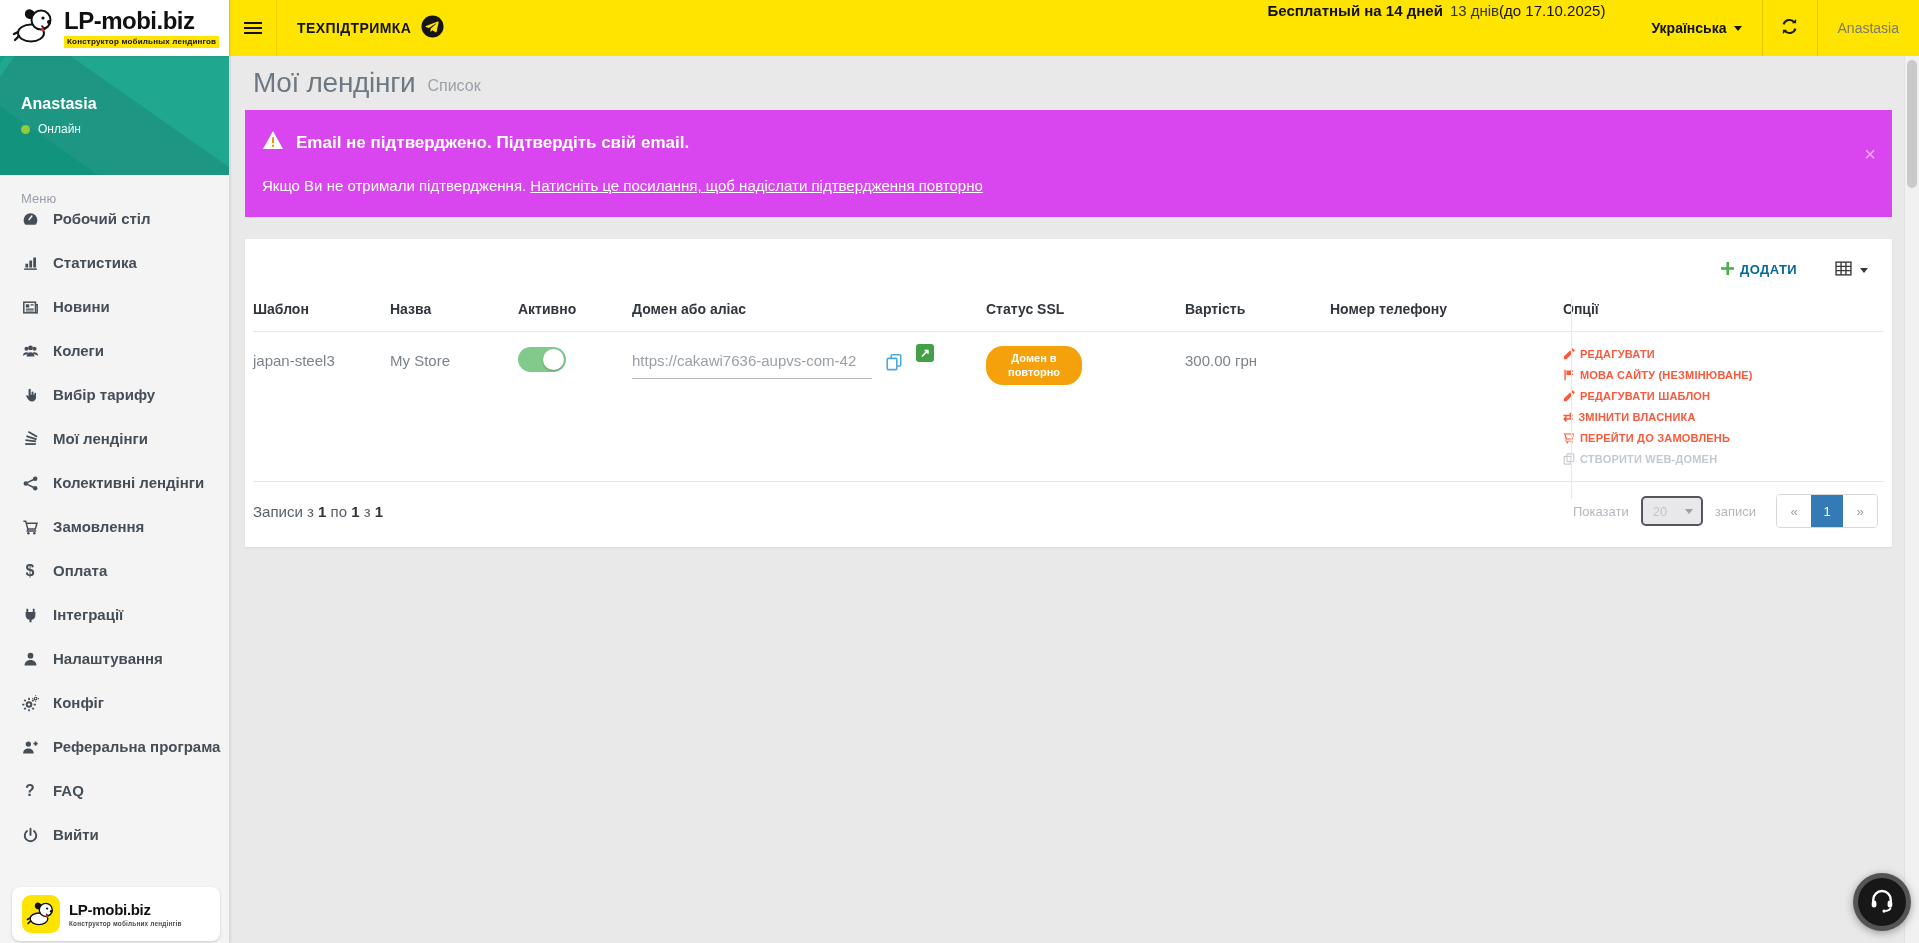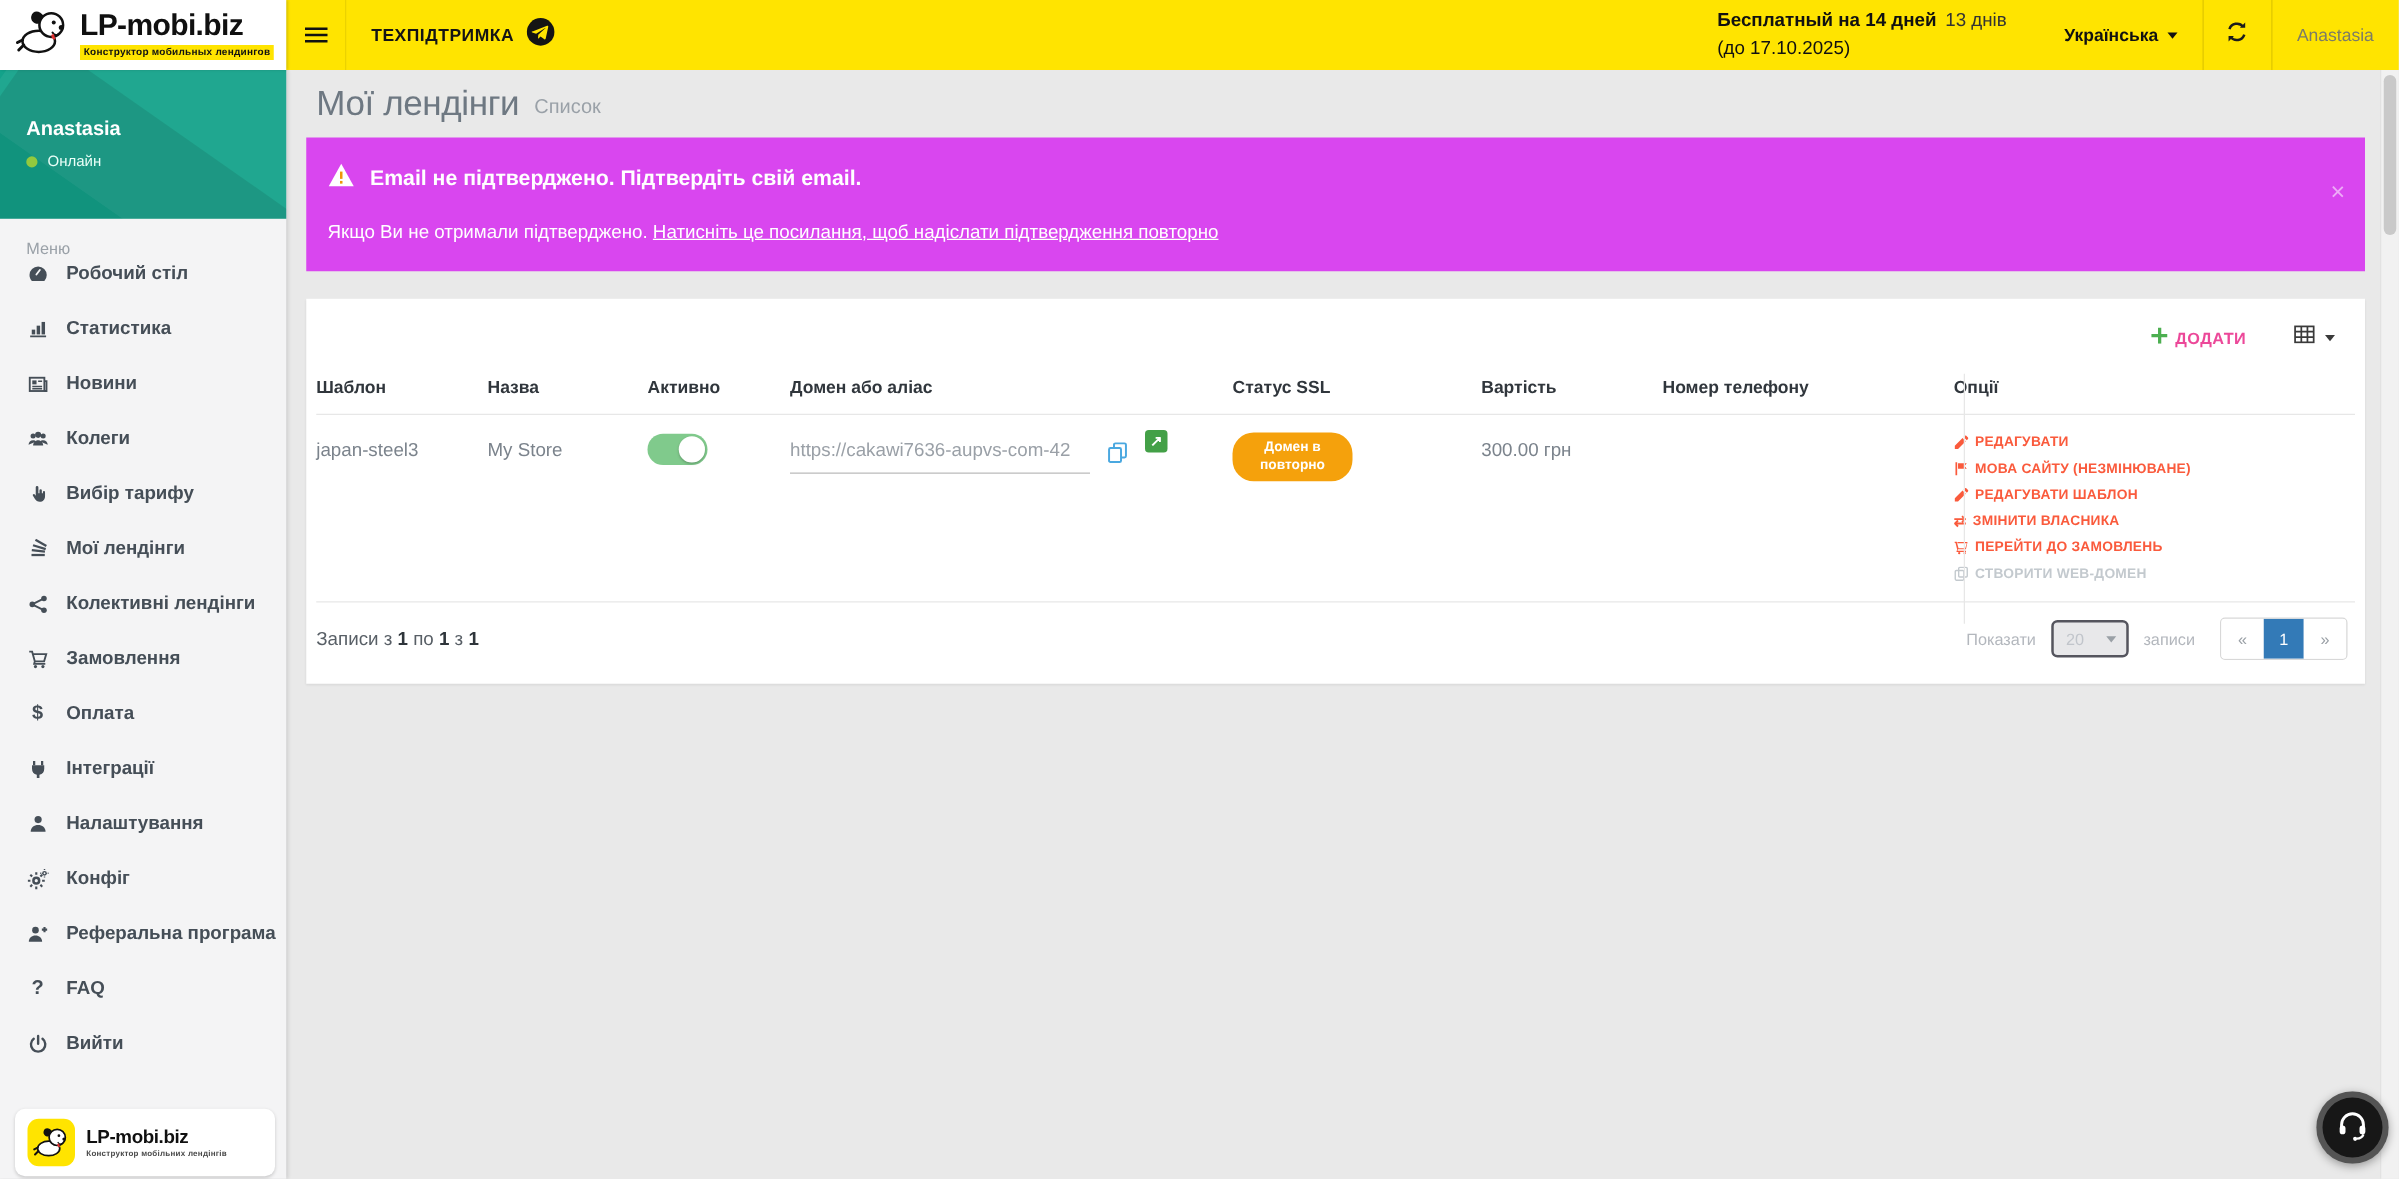--- a/index.html
+++ b/index.html
@@ -8,21 +8,21 @@
   .topbar{position:absolute;left:0;top:0;width:100%;height:56px;background:#ffe400;display:flex;align-items:stretch;z-index:30}
   .logo-block{width:229px;background:#fff;display:flex;align-items:center;gap:8px;padding-left:12px;box-shadow:1px 0 2px rgba(0,0,0,.15)}
   .logo-txt{display:flex;flex-direction:column;line-height:1}
   .logo-title{font-size:24px;font-weight:800;color:#101010;letter-spacing:-.5px}
   .logo-sub{margin-top:3px;background:#ffe400;color:#111;font-size:8px;font-weight:700;padding:2px 3px;letter-spacing:.2px}
   .hamburger{width:48px;display:flex;flex-direction:column;justify-content:center;align-items:center;gap:3px;cursor:pointer;border-right:1px solid rgba(0,0,0,.08)}
   .hamburger i{display:block;width:18px;height:2px;background:#111}
   .support{display:flex;align-items:center;gap:10px;padding:0 16px 0 20px;cursor:pointer}
   .support-label{font-size:14px;font-weight:700;color:#141414;letter-spacing:.4px}
   .spacer{flex:1}
-  .trial{display:flex;flex-direction:column;justify-content:center;line-height:1.45;color:#111;font-size:15px;padding-right:26px}
+  .trial{display:flex;flex-direction:row;line-height:1.45;color:#111;font-size:15px;padding-right:26px}
   .trial b{font-weight:700}
   .trial .days{font-weight:400;color:#333;margin-left:7px}
   .lang{display:flex;align-items:center;gap:7px;font-size:14px;font-weight:700;color:#111;padding:0 20px;cursor:pointer}
   .vdiv{width:1px;background:rgba(0,0,0,.13)}
   .refresh{width:54px;display:flex;align-items:center;justify-content:center;cursor:pointer}
   .tb-user{display:flex;align-items:center;padding:0 20px;font-size:14px;color:#7c7c66;cursor:pointer}
   .caret{width:0;height:0;border-left:4px solid transparent;border-right:4px solid transparent;border-top:5px solid currentColor;display:inline-block}
   
   .sidebar{position:absolute;left:0;top:56px;width:229px;bottom:0;background:#f4f4f5;box-shadow:1px 0 3px rgba(0,0,0,.12);z-index:20}
   .user-panel{position:relative;height:119px;background:#13a28a;overflow:hidden;display:flex;flex-direction:column;justify-content:center;padding-left:21px}
@@ -45,21 +45,21 @@
   .page-head{height:54px;display:flex;align-items:center;gap:12px;padding-left:8px}
   .page-title{font-size:28px;font-weight:300;color:#6e7882;letter-spacing:-.3px}
   .page-sub{font-size:16px;color:#9aa1a8;margin-top:6px}
   .alert{position:relative;background:#d946ef;color:#fff;padding:20px 46px 23px 17px}
   .alert-title{display:flex;align-items:center;gap:12px;font-size:17px;font-weight:700}
   .alert-text{margin-top:22px;font-size:15px}
   .alert-link{color:#fff;text-decoration:underline;cursor:pointer}
   .alert-close{position:absolute;right:16px;top:34px;font-size:20px;line-height:1;color:rgba(255,255,255,.55);cursor:pointer}
   .card{position:relative;background:#fff;margin-top:22px;min-height:308px;padding:0 8px;box-shadow:0 1px 2px rgba(0,0,0,.08)}
   .toolbar{height:52px;display:flex;align-items:center;justify-content:flex-end;gap:38px;padding:10px 16px 0 0}
-  .add-btn{display:flex;align-items:center;gap:6px;color:#ec4899;font-size:13px;font-weight:700;letter-spacing:.4px;cursor:pointer}
+  .add-btn{display:flex;align-items:flex-start;gap:6px;color:#0369a1;font-size:13px;font-weight:700;letter-spacing:.4px;cursor:pointer}
   .grid-btn{display:flex;align-items:center;gap:8px;color:#3a3a3a;cursor:pointer}
   .thead{display:flex;align-items:flex-end;padding:10px 0 14px;border-bottom:1px solid #e7e7e7}
   .th{font-size:14px;font-weight:700;color:#30363c}
   .c1{width:137px}.c2{width:128px}.c3{width:114px}.c4{width:354px}.c5{width:199px}.c6{width:145px}.c7{width:221px}
   .c8{flex:1;padding-left:12px}
   .col-divider{position:absolute;left:1326px;top:60px;width:1px;height:200px;background:#e7e7e7}
   .trow{display:flex;align-items:flex-start;padding-top:12px}
   .cell-text{font-size:15px;color:#7b838c;padding-top:8px}
   
   .switch{width:48px;height:25px;border-radius:13px;background:#80ca8c;position:relative;cursor:pointer;margin-top:3px}
@@ -338,21 +338,21 @@
       <span>
         <svg width="22" height="20" viewBox="0 0 24 22">
             <path d="M12 1L23 21H1z" fill="#fff"></path>
             <rect x="10.9" y="8" width="2.2" height="6.4" fill="#ef9708"></rect>
             <rect x="10.9" y="16.2" width="2.2" height="2.4" fill="#ef9708"></rect>
           </svg>
       </span>
       <span>Email не підтверджено. Підтвердіть свій email.</span>
     </div>
     <div class="alert-text">
-      <span>Якщо Ви не отримали підтверджено. </span><span class="alert-link">Натисніть це посилання, щоб надіслати підтвердження повторно</span>
+      <span>Якщо Ви не отримали підтвердження. </span><span class="alert-link">Натисніть це посилання, щоб надіслати підтвердження повторно</span>
     </div>
     <span class="alert-close">×</span>
   </div>
 
   <div class="card">
     <div class="col-divider"></div>
     <div class="toolbar">
       <div class="add-btn">
         <span><svg width="13" height="13" viewBox="0 0 12 12" fill="#4caf50">
               <rect x="5" y="0" width="2.4" height="12"></rect>

